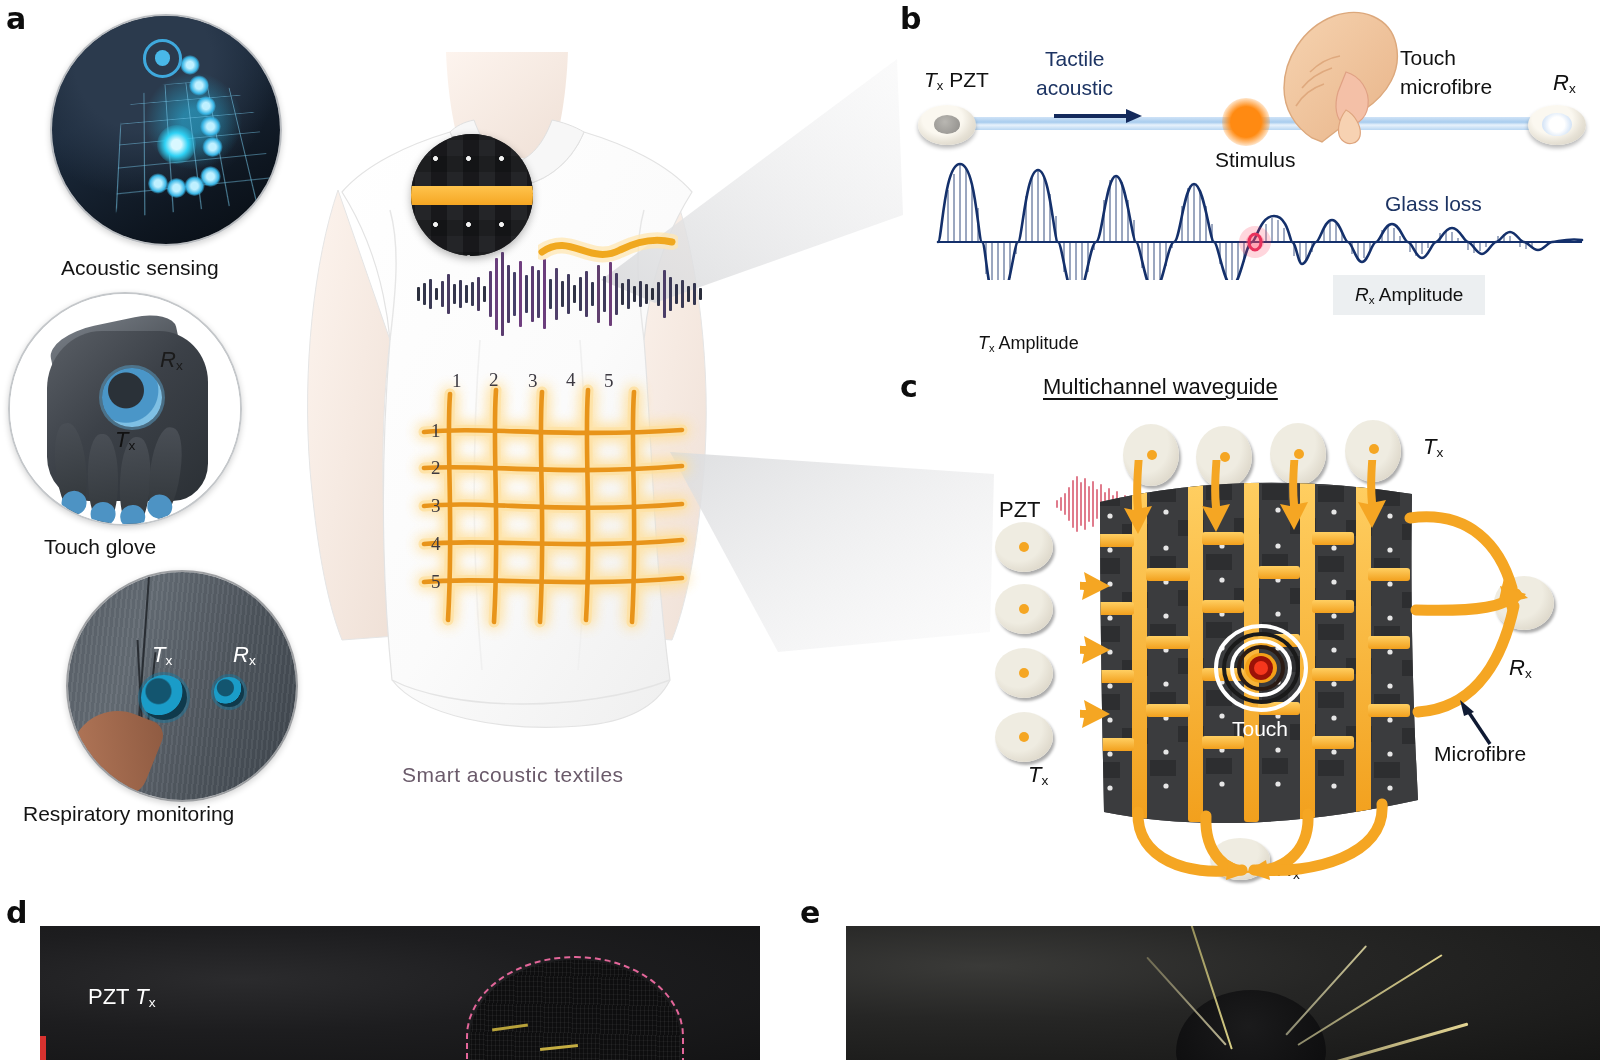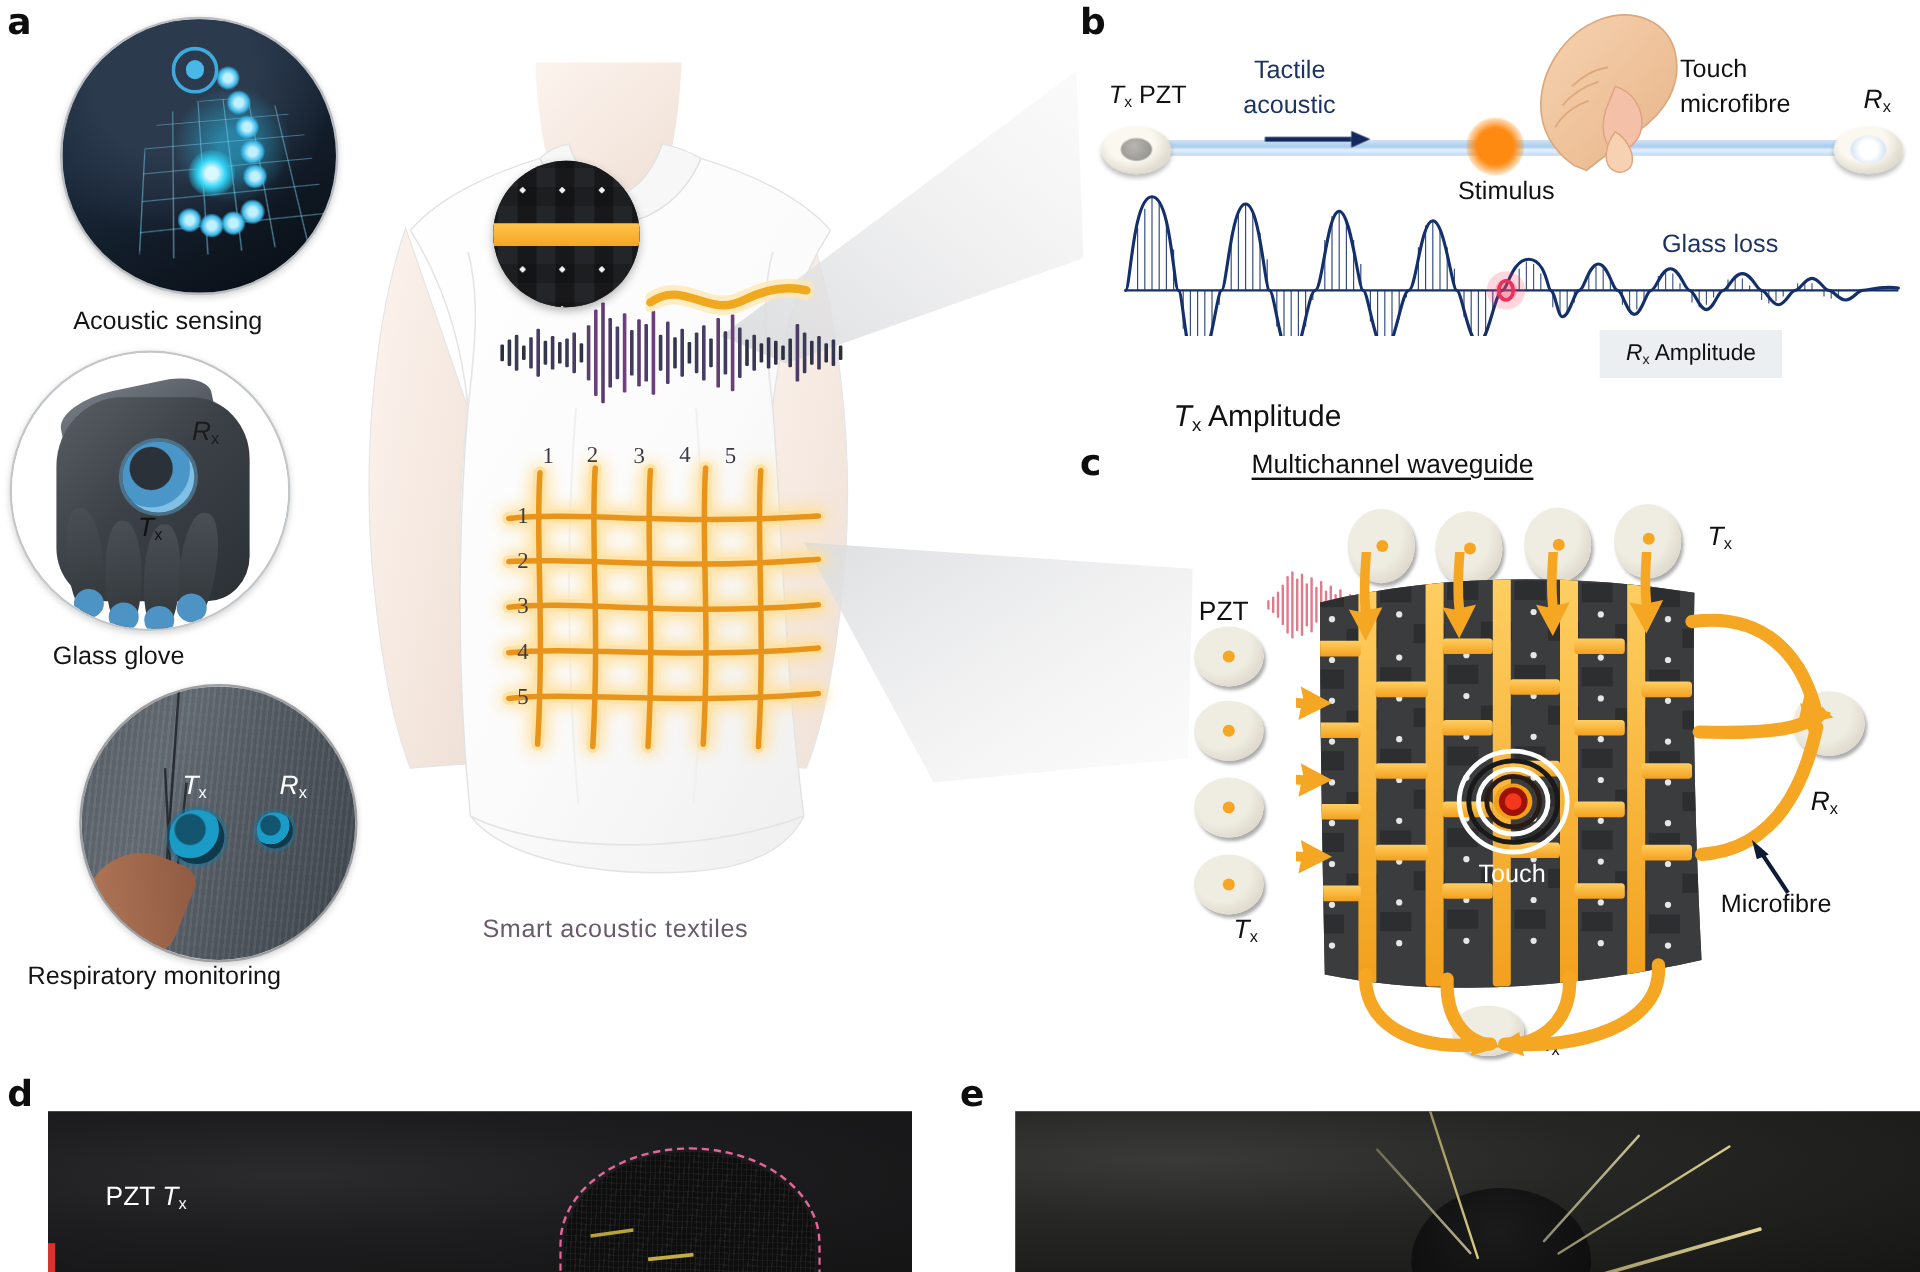--- a/index.html
+++ b/index.html
@@ -265,21 +265,21 @@
       <div class="glove-hand"></div>
       <div class="finger" style="left:20%; top:56%; transform:rotate(-6deg);"></div>
       <div class="finger" style="left:34%; top:61%; transform:rotate(-1deg);"></div>
       <div class="finger" style="left:48%; top:62%; transform:rotate(3deg);"></div>
       <div class="finger" style="left:61%; top:58%; transform:rotate(8deg);"></div>
       <div class="glove-rx"></div>
     </div>
   </div>
   <div class="lbl ital" style="left:115px; top:427px; font-size:22px;">T<sub>x</sub></div>
   <div class="lbl ital lbl-white" style="left:160px; top:347px; font-size:22px; color:#1b1b1b;">R<sub>x</sub></div>
-  <div class="cap" style="left:44px; top:535px;">Glass glove</div>
+  <div class="cap" style="left:44px; top:535px;">Touch glove</div>
 
   <div class="circ" style="left:66px; top:570px; width:232px; height:232px; border-color:#9d9fa2;">
     <div class="circ-inner">
       <div class="resp-bg"></div>
       <div class="resp-wire" style="left:33%; top:0; height:66%; transform:rotate(4deg);"></div>
       <div class="resp-wire" style="left:31%; top:30%; height:42%; transform:rotate(-3deg);"></div>
       <div class="resp-wire" style="left:36%; top:35%; height:38%; transform:rotate(6deg);"></div>
       <div class="resp-node" style="left:32%; top:45%; width:20%; aspect-ratio:1;"></div>
       <div class="resp-node" style="left:64%; top:46%; width:13%; aspect-ratio:1;"></div>
       <div class="resp-finger"></div>
@@ -629,21 +629,21 @@
                C628 92 636 88 652 90" fill="none" stroke="#14306b" stroke-width="2.6" stroke-linecap="round"></path>
 
       <circle cx="325" cy="92" r="16" fill="#ff3355" opacity="0.2"></circle>
       <circle cx="325" cy="92" r="9" fill="#ff4d6d" opacity="0.35"></circle>
       <ellipse cx="325" cy="92" rx="6" ry="8" fill="none" stroke="#e8315c" stroke-width="3"></ellipse>
     </svg>
   </div>
 
   <div class="lbl lbl-blue" style="left:1385px; top:192px; font-size:21px;">Glass loss</div>
 
-  <div class="lbl" style="left:978px; top:333px; font-size:25px;"><span class="ital">T<sub>x</sub></span> <span>Amplitude</span></div>
+  <div class="lbl" style="left:978px; top:333px; font-size:18px;"><span class="ital">T<sub>x</sub></span> <span>Amplitude</span></div>
 
   <div class="rx-amp-box" style="left:1333px; top:275px;"><span class="ital">R<sub>x</sub></span> <span>Amplitude</span></div>
 
   <div class="panel-letter" style="left:900px; top:372px;">c</div>
   <div class="mc-title" style="left:1043px; top:374px;">Multichannel waveguide</div>
 
   <div class="lbl" style="left:999px; top:497px; font-size:22px;">PZT</div>
 
   <div class="pink-pulse" style="left:1056px; top:476px; height:56px;">
     <span style="height:8px"></span>

